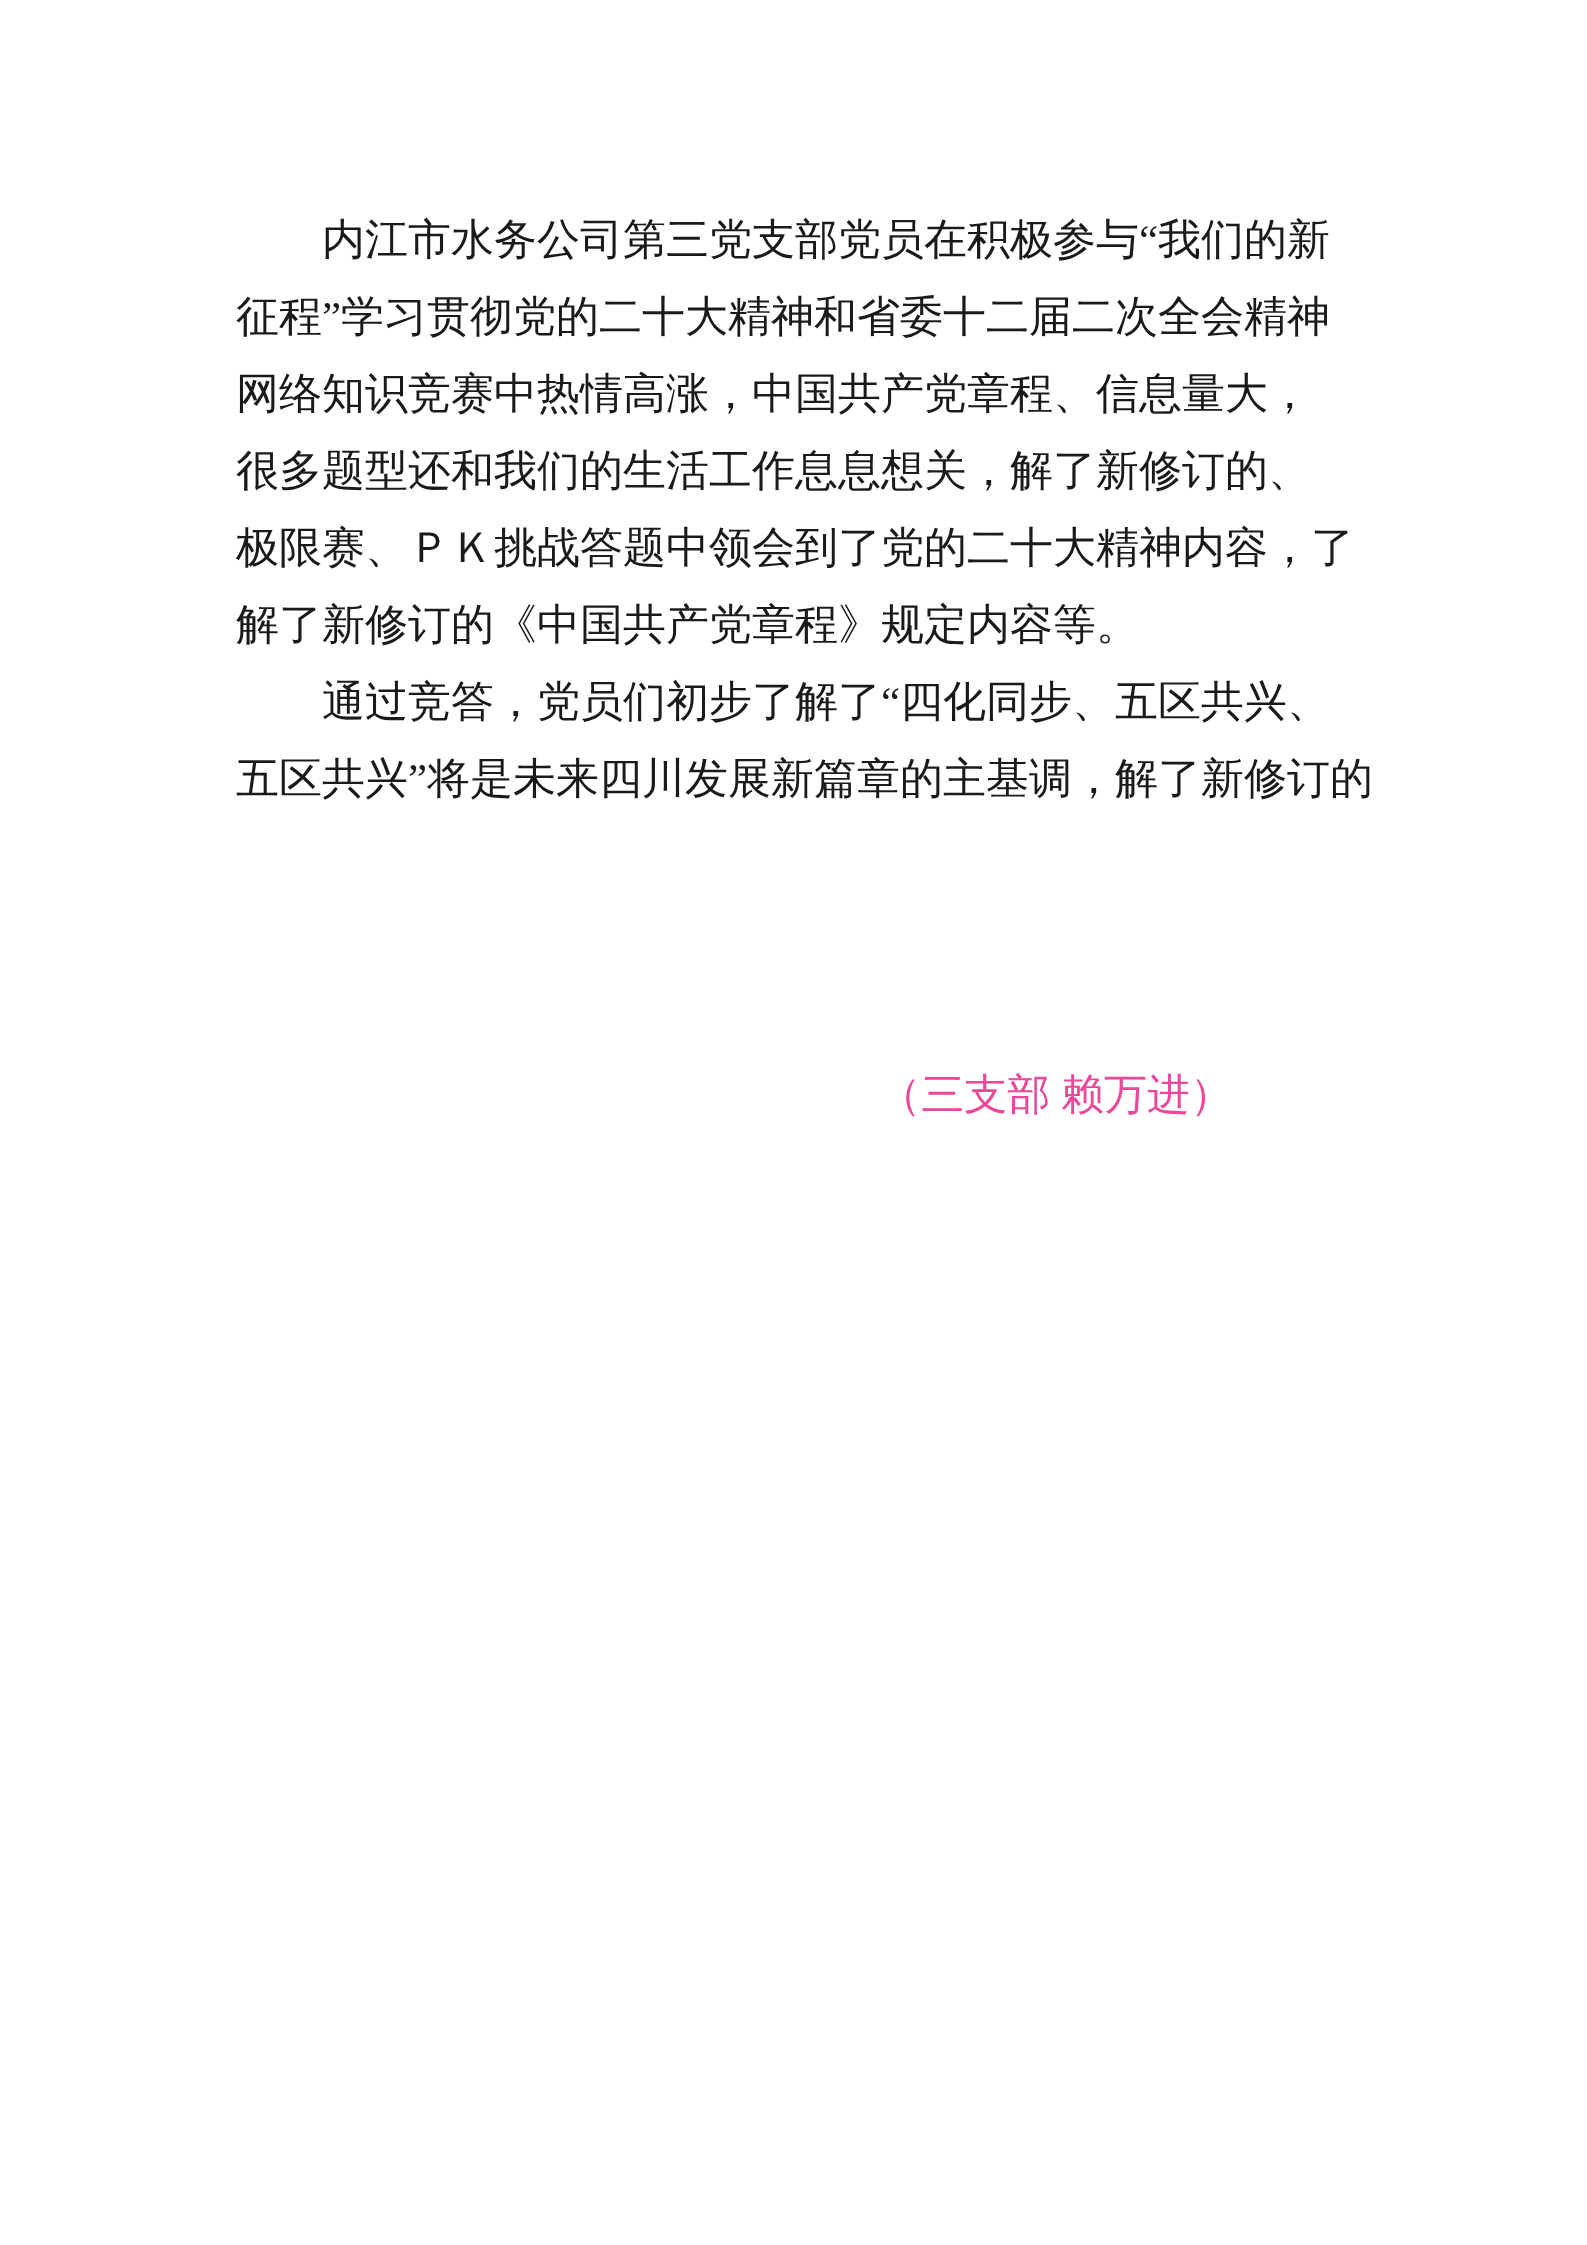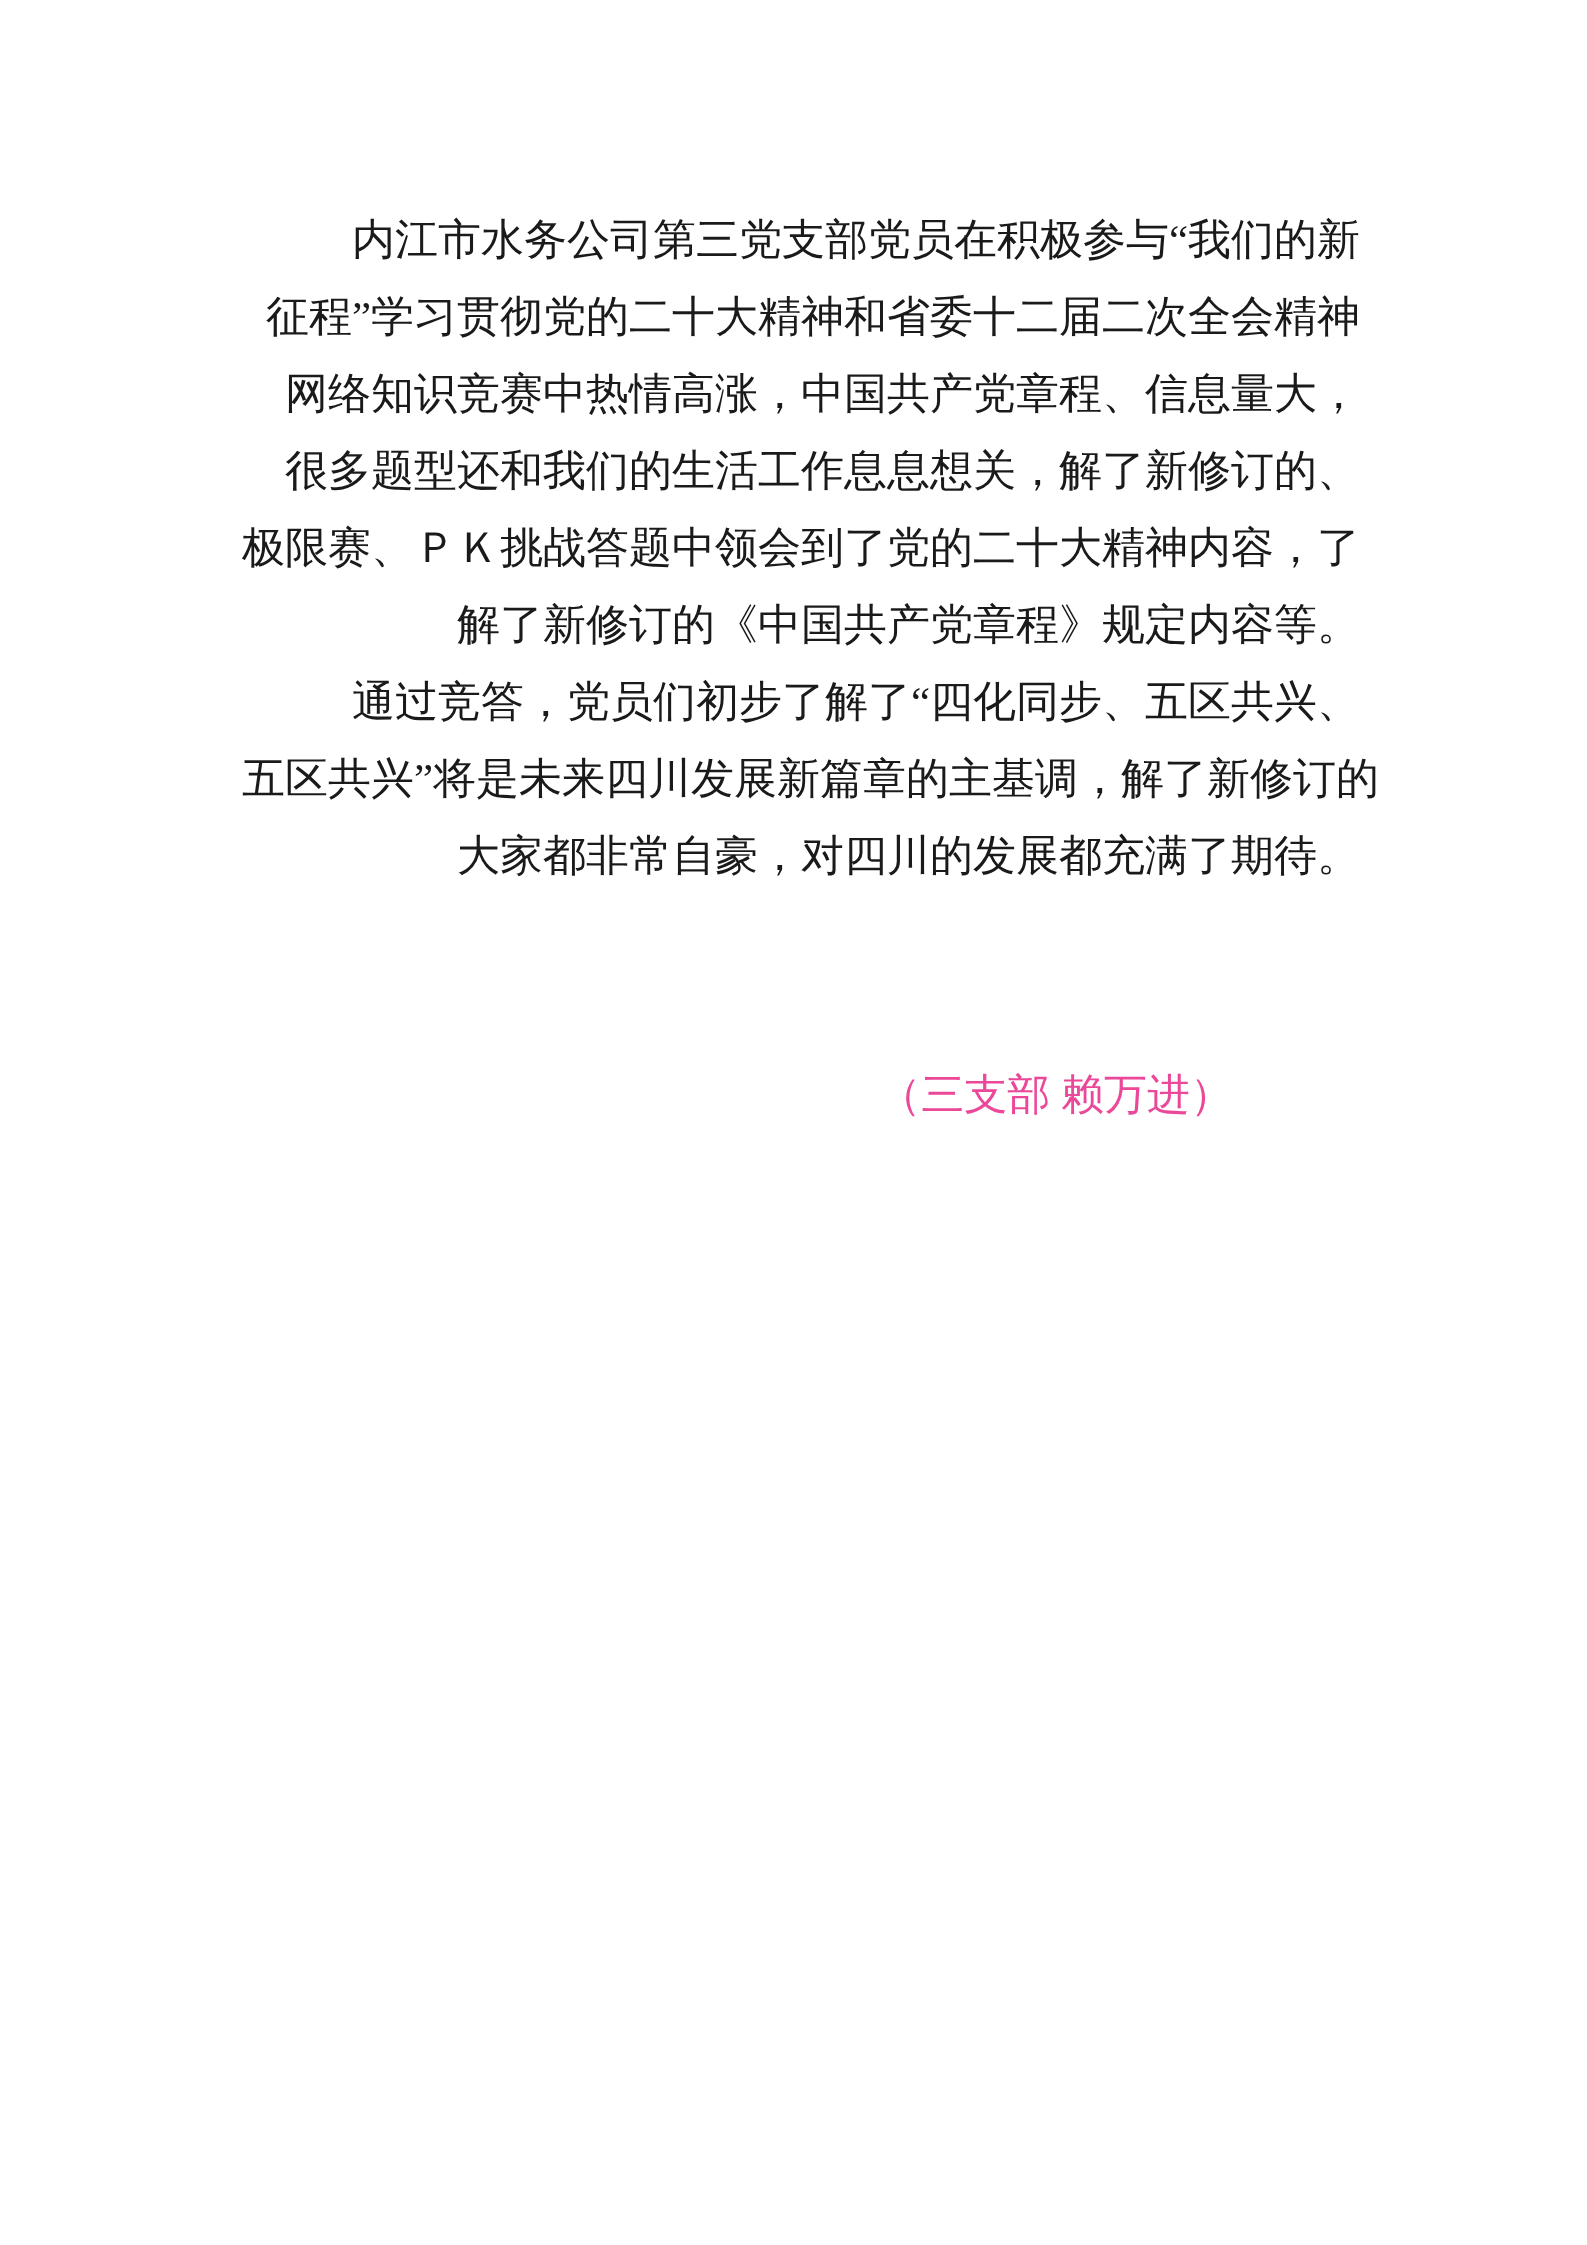--- a/index.html
+++ b/index.html
@@ -16,24 +16,23 @@
   .page {
     position: relative;
     width: 1587px;
     height: 2245px;
     background: #ffffff;
     font-family: "Liberation Serif", "DejaVu Serif", serif;
     color: #1a1a1a;
   }
   .text-block {
     position: absolute;
-    left: 242px;
+    left: 236px;
     top: 201px;
     width: 1118px;
-    text-align: right;
   }
   .paragraph {
     margin: 0;
     padding: 0;
   }
   .line {
     margin: 0;
     padding: 0;
     font-size: 43px;
     line-height: 77px;
@@ -65,17 +64,16 @@
       <p class="line indent">内江市水务公司第三党支部党员在积极参与“我们的新</p>
       <p class="line">征程”学习贯彻党的二十大精神和省委十二届二次全会精神</p>
       <p class="line">网络知识竞赛中热情高涨，中国共产党章程、信息量大，</p>
       <p class="line">很多题型还和我们的生活工作息息想关，解了新修订的、</p>
       <p class="line">极限赛、ＰＫ挑战答题中领会到了党的二十大精神内容，了</p>
       <p class="line">解了新修订的《中国共产党章程》规定内容等。</p>
     </div>
     <div class="paragraph">
       <p class="line indent">通过竞答，党员们初步了解了“四化同步、五区共兴、</p>
       <p class="line">五区共兴”将是未来四川发展新篇章的主基调，解了新修订的</p>
-      <p class="line">大家都非常自豪，对四川的发展都充满了期待。</p>
     </div>
   </div>
   <p class="signature-line">（三支部 赖万进）</p>
 </div>
 
 </body></html>

